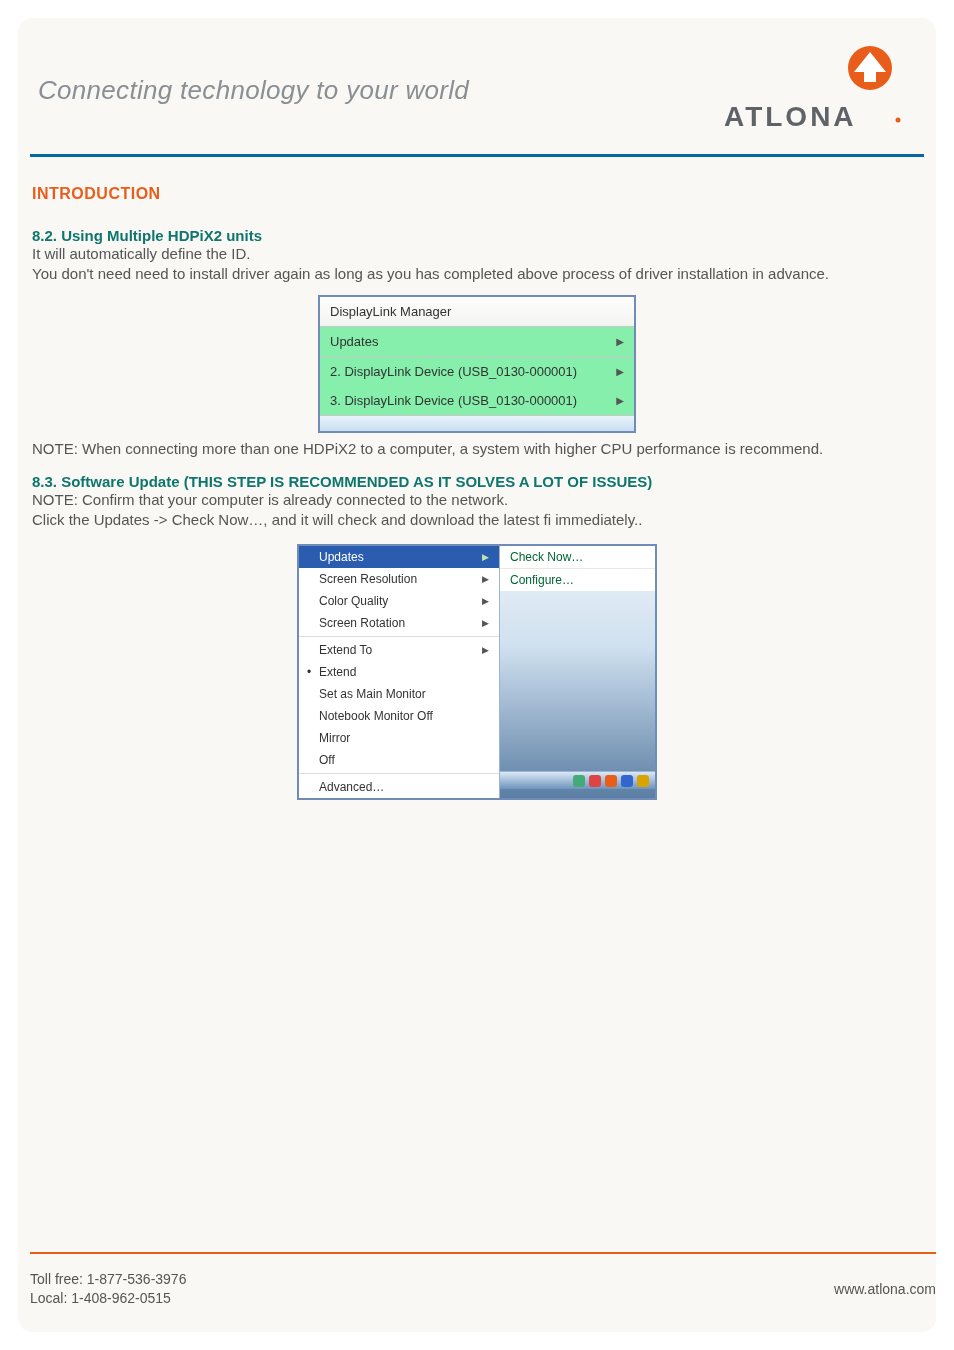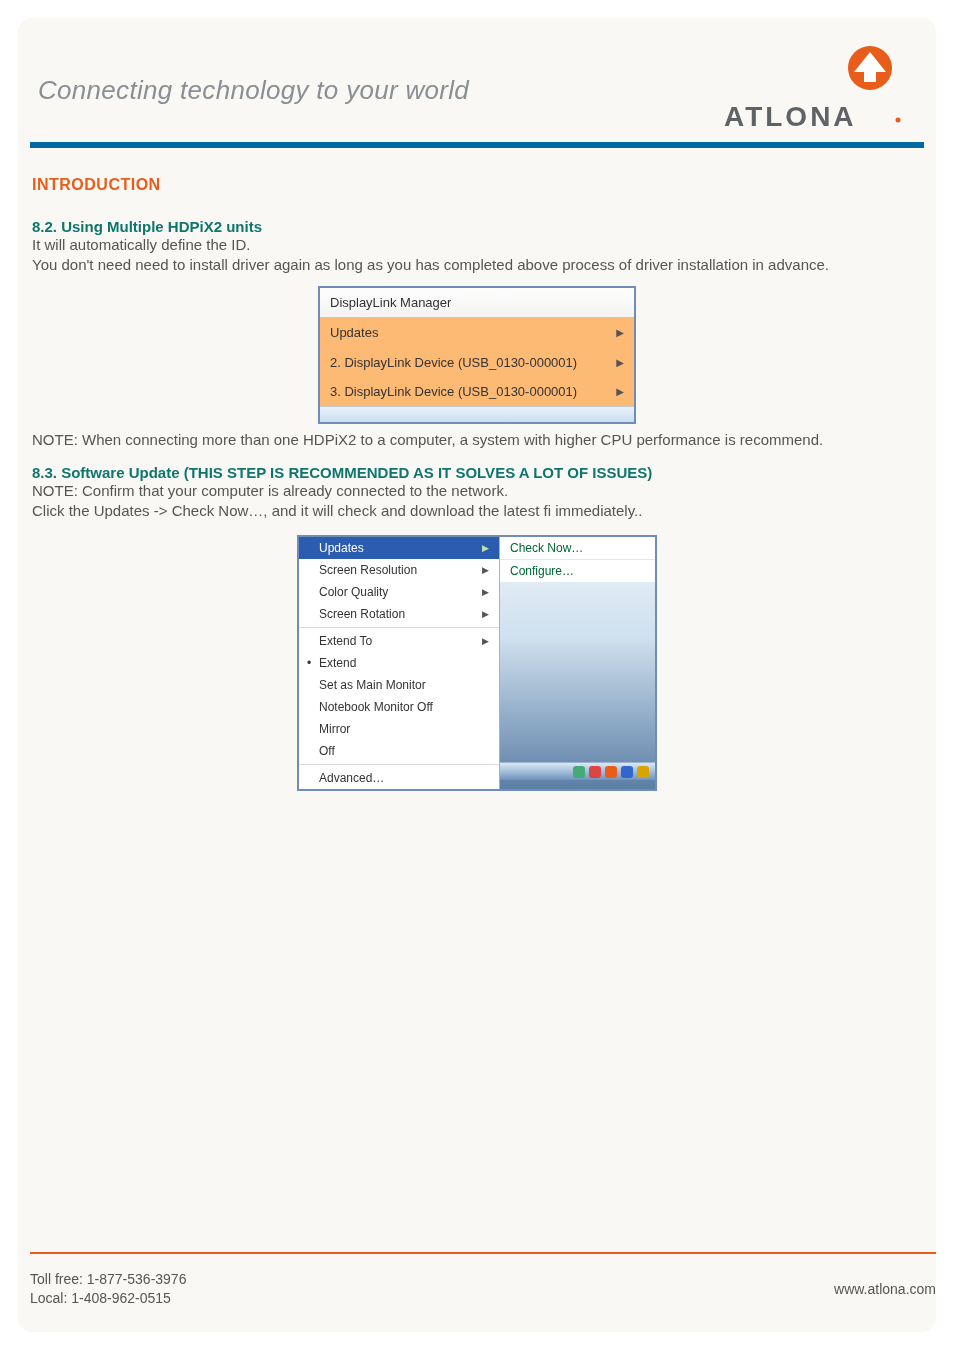--- a/index.html
+++ b/index.html
@@ -15,22 +15,22 @@
     position: absolute;
     left: 18px; right: 18px; top: 18px; bottom: 18px;
     background: #f9f8f4;
     border-radius: 14px;
     padding: 18px 12px 24px 12px;
   }
   .header {
     display: flex;
     justify-content: space-between;
     align-items: center;
-    padding: 6px 8px 4px 8px;
-    border-bottom: 6px solid #0369a1;
+    padding: 6px 8px 16px 8px;
+    border-bottom: 3px solid #0369a1;
     margin-bottom: 28px;
   }
   .tagline {
     font-style: italic;
     font-size: 26px;
     color: #8a8f94;
     letter-spacing: .3px;
   }
   .brand {
     text-align: right;
@@ -53,21 +53,21 @@
     line-height: 1.35;
   }
   .note { margin-top: 6px; }
   .content { padding: 0 2px; }
 
   
   .menu1-wrap { display:flex; justify-content:center; margin: 10px 0 6px; }
   .menu1 {
     width: 318px;
     border: 2px solid #6f8db8;
-    background: #fdba74;
+    background: #86efac;
     font-family: Tahoma, Arial, sans-serif;
     font-size: 13px;
     color: #333;
   }
   .menu1 .row {
     padding: 7px 10px;
     display:flex; justify-content:space-between; align-items:center;
   }
   .menu1 .top { border-bottom: 1px solid #c7c7c7; background:linear-gradient(#fefefe,#f3f3f1); }
   .menu1 .upd { border-bottom: 1px solid #c7c7c7; }

